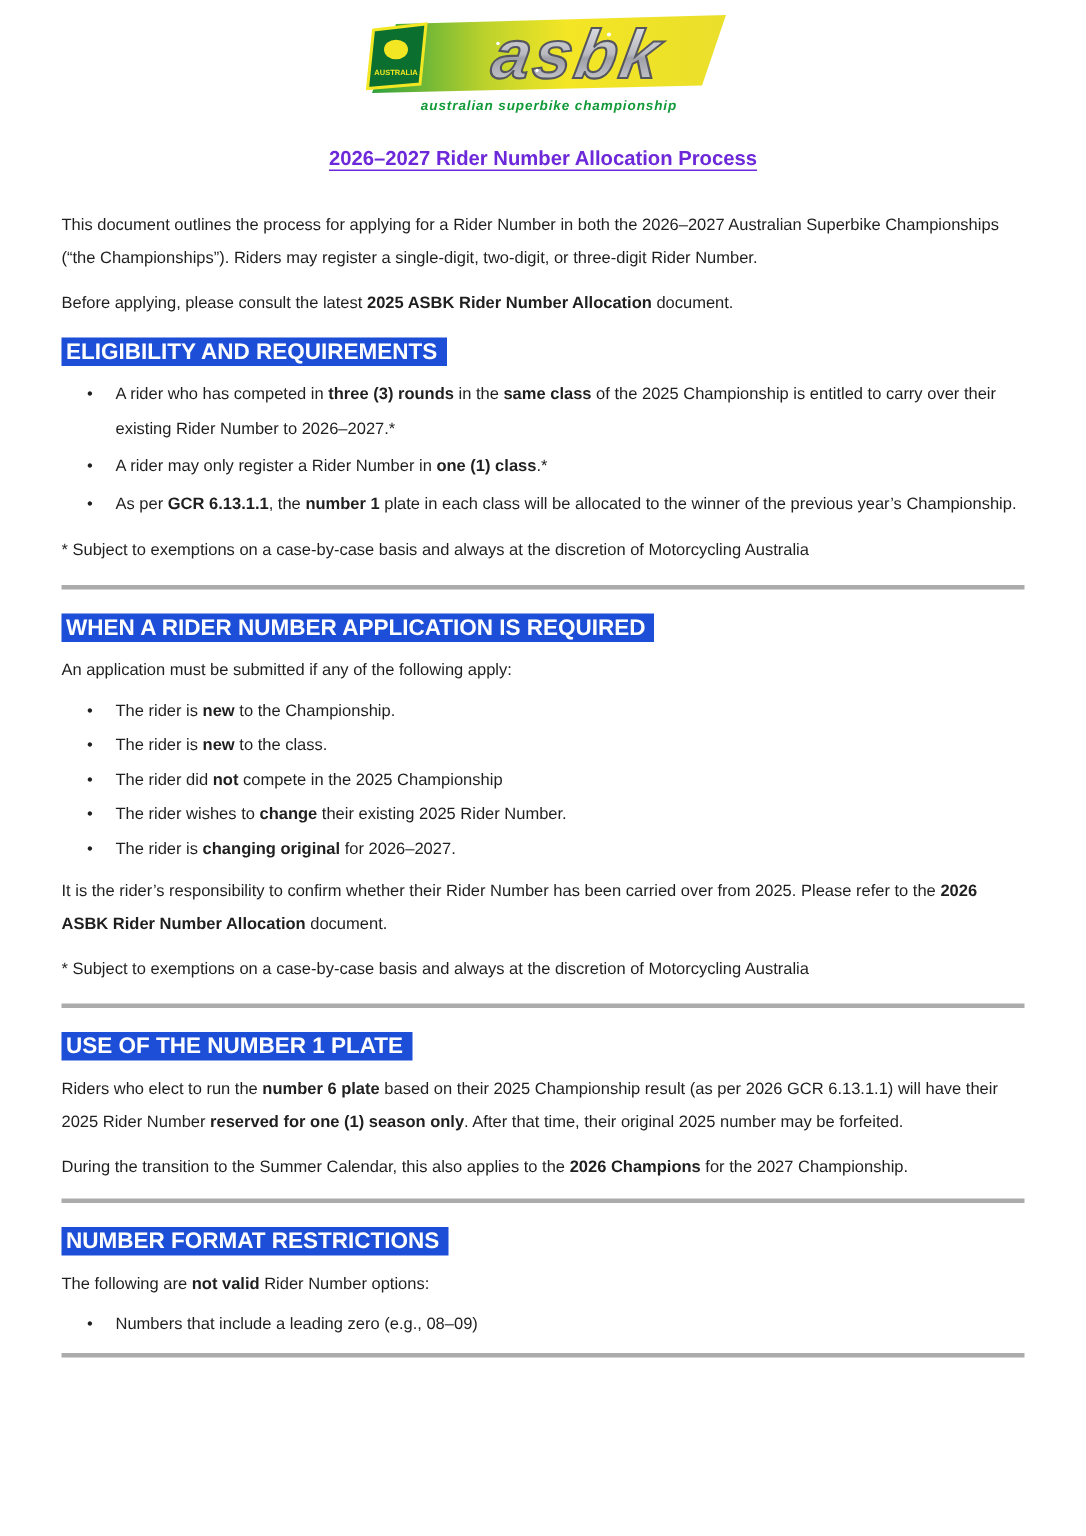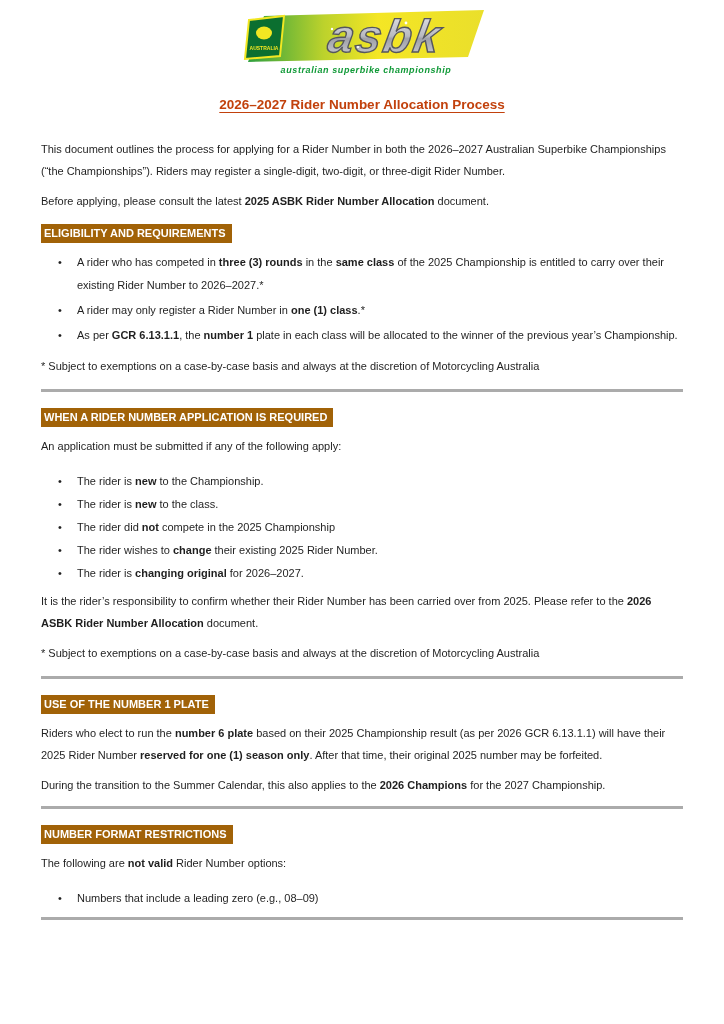--- a/index.html
+++ b/index.html
@@ -11,46 +11,46 @@
     overflow:hidden;
     font-family:"Liberation Sans", sans-serif;
     color:#1f1f1f;
   }
   .logo-wrap { padding-top:9px; text-align:center; }
   .title {
     margin:14px 0 0;
     text-align:center;
     font-size:13.5px;
     font-weight:bold;
-    color:#c2410c;
+    color:#6d28d9;
     text-decoration:underline;
     text-underline-offset:3px;
   }
   .content { margin:0 41px; font-size:11px; }
   .content p { margin:8px 0 0; line-height:22px; }
   p.first { margin-top:26px; }
   .sec-header {
     display:inline-block;
     margin:12px 0 0;
-    background:#a16207;
+    background:#1d4ed8;
     color:#ffffff;
     font-weight:bold;
-    font-size:11px;
+    font-size:15px;
     line-height:15px;
     padding:2px 6px 2px 3px;
   }
   .sec-header.after-divider { margin-top:16px; }
   ul.bullets { list-style:none; margin:8px 0 0; padding:0; }
   ul.bullets li {
     position:relative;
     padding-left:36px;
     line-height:17px;
     margin-top:6px;
   }
-  ul.bullets li:first-child { margin-top:16px; }
+  ul.bullets li:first-child { margin-top:0; }
   ul.bullets.loose li { line-height:23px; margin-top:2px; }
   ul.bullets li::before {
     content:"\2022";
     position:absolute; left:17px; top:0;
     font-size:11px;
   }
   .footnote { margin-top:10px; }
   hr.divider {
     border:0; height:3px;
     background:#ababab;

